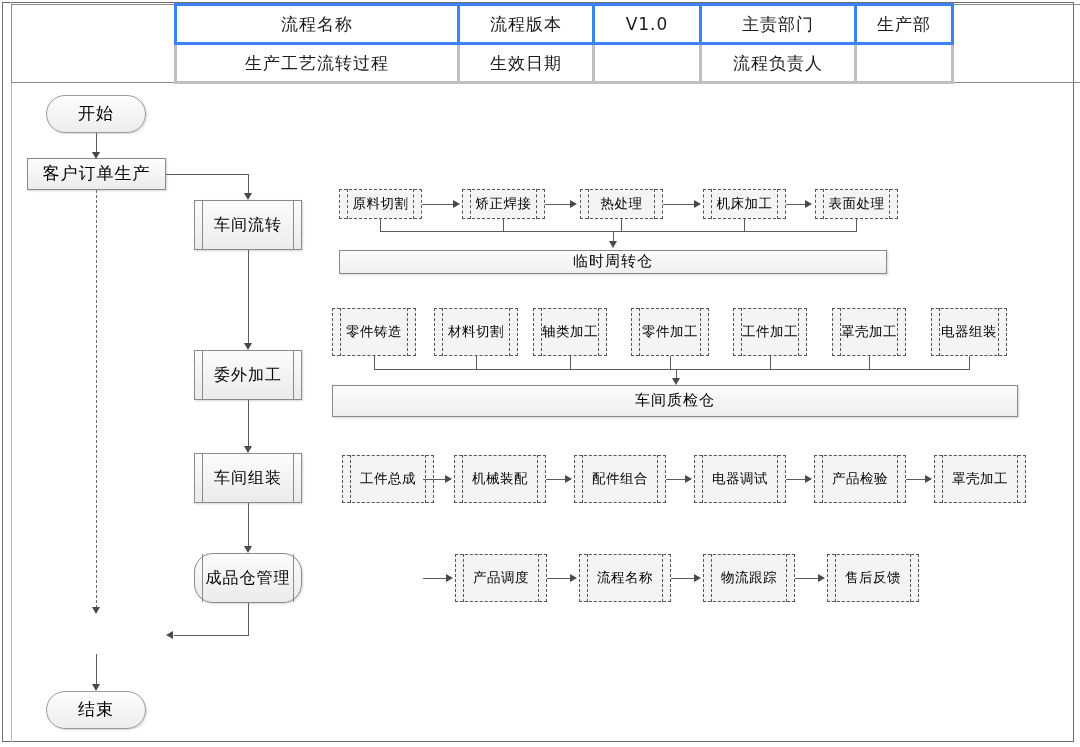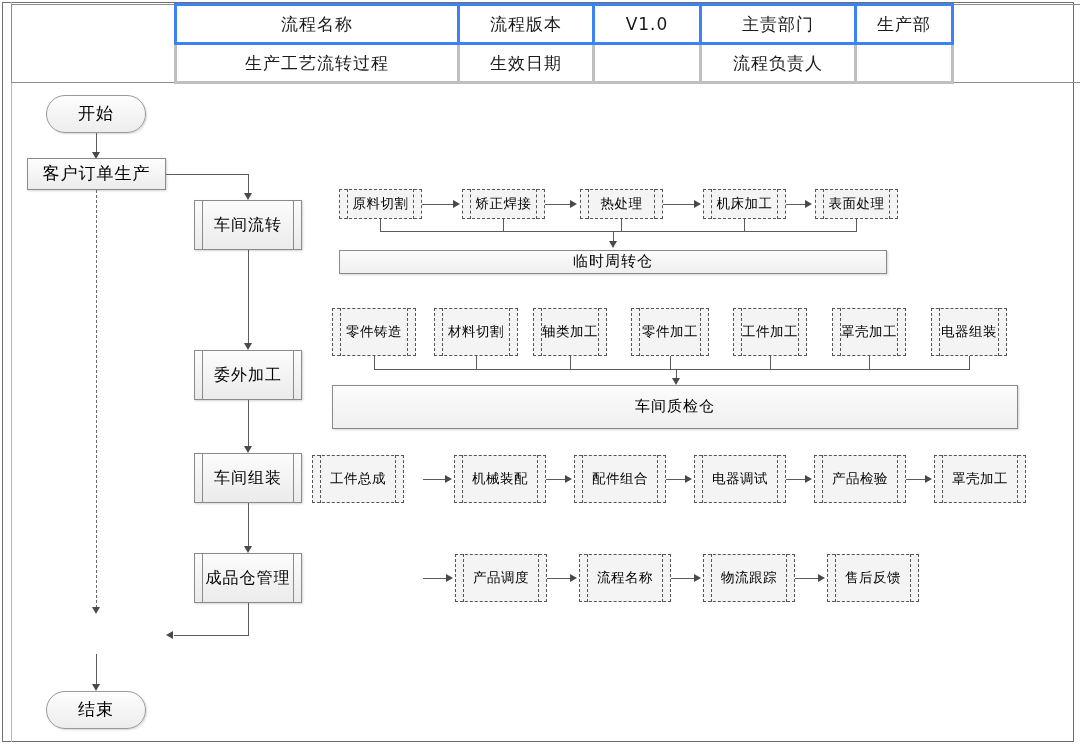--- a/index.html
+++ b/index.html
@@ -136,21 +136,21 @@
   <div class="node sub" style="left:194px;top:350px;width:108px;height:50px;">委外加工</div>
 
   <div class="ln lnv" style="left:248px;top:400px;height:48px;"></div>
   <div class="arrow ar-down" style="left:244px;top:446px;"></div>
 
   <div class="node sub" style="left:194px;top:453px;width:108px;height:50px;">车间组装</div>
 
   <div class="ln lnv" style="left:248px;top:503px;height:45px;"></div>
   <div class="arrow ar-down" style="left:244px;top:546px;"></div>
 
-  <div class="node sub" style="left:194px;top:553px;width:108px;height:50px;">成品仓管理</div>
+  <div class="node sub" style="left:194px;top:553px;width:108px;height:50px;border-radius:19px;">成品仓管理</div>
 
   <div class="ln lnv" style="left:248px;top:603px;height:32px;"></div>
   <div class="ln lnh" style="left:174px;top:635px;width:75px;"></div>
   <div class="arrow ar-left" style="left:166px;top:631px;"></div>
 
   <div class="node subd" style="left:339px;top:189px;width:83px;height:30px;">
     <span class="inner"></span>
     <span class="txt">原料切割</span>
     </div>
   <div class="ln lnh" style="left:422px;top:204px;width:34px;"></div>
@@ -226,23 +226,23 @@
   <div class="ln lnv" style="left:476px;top:356px;height:14px;"></div>
   <div class="ln lnv" style="left:570px;top:356px;height:14px;"></div>
   <div class="ln lnv" style="left:670px;top:356px;height:14px;"></div>
   <div class="ln lnv" style="left:770px;top:356px;height:14px;"></div>
   <div class="ln lnv" style="left:869px;top:356px;height:14px;"></div>
   <div class="ln lnv" style="left:969px;top:356px;height:14px;"></div>
   <div class="ln lnh" style="left:374px;top:369px;width:596px;"></div>
   <div class="ln lnv" style="left:676px;top:369px;height:11px;"></div>
   <div class="arrow ar-down" style="left:672px;top:378px;"></div>
 
-  <div class="node bar" style="left:332px;top:385px;width:686px;height:44px;">车间质检仓</div>
-
-  <div class="node subd" style="left:312px;top:455px;width:92px;height:48px;">
+  <div class="node bar" style="left:332px;top:385px;width:686px;height:32px;">车间质检仓</div>
+
+  <div class="node subd" style="left:342px;top:455px;width:92px;height:48px;">
     <span class="inner"></span>
     <span class="txt">工件总成</span>
     </div>
   <div class="ln lnh" style="left:423px;top:479px;width:25px;"></div>
   <div class="arrow ar-right" style="left:445px;top:475px;"></div>
 
   <div class="node subd" style="left:454px;top:455px;width:92px;height:48px;">
     <span class="inner"></span>
     <span class="txt">机械装配</span>
     </div>

